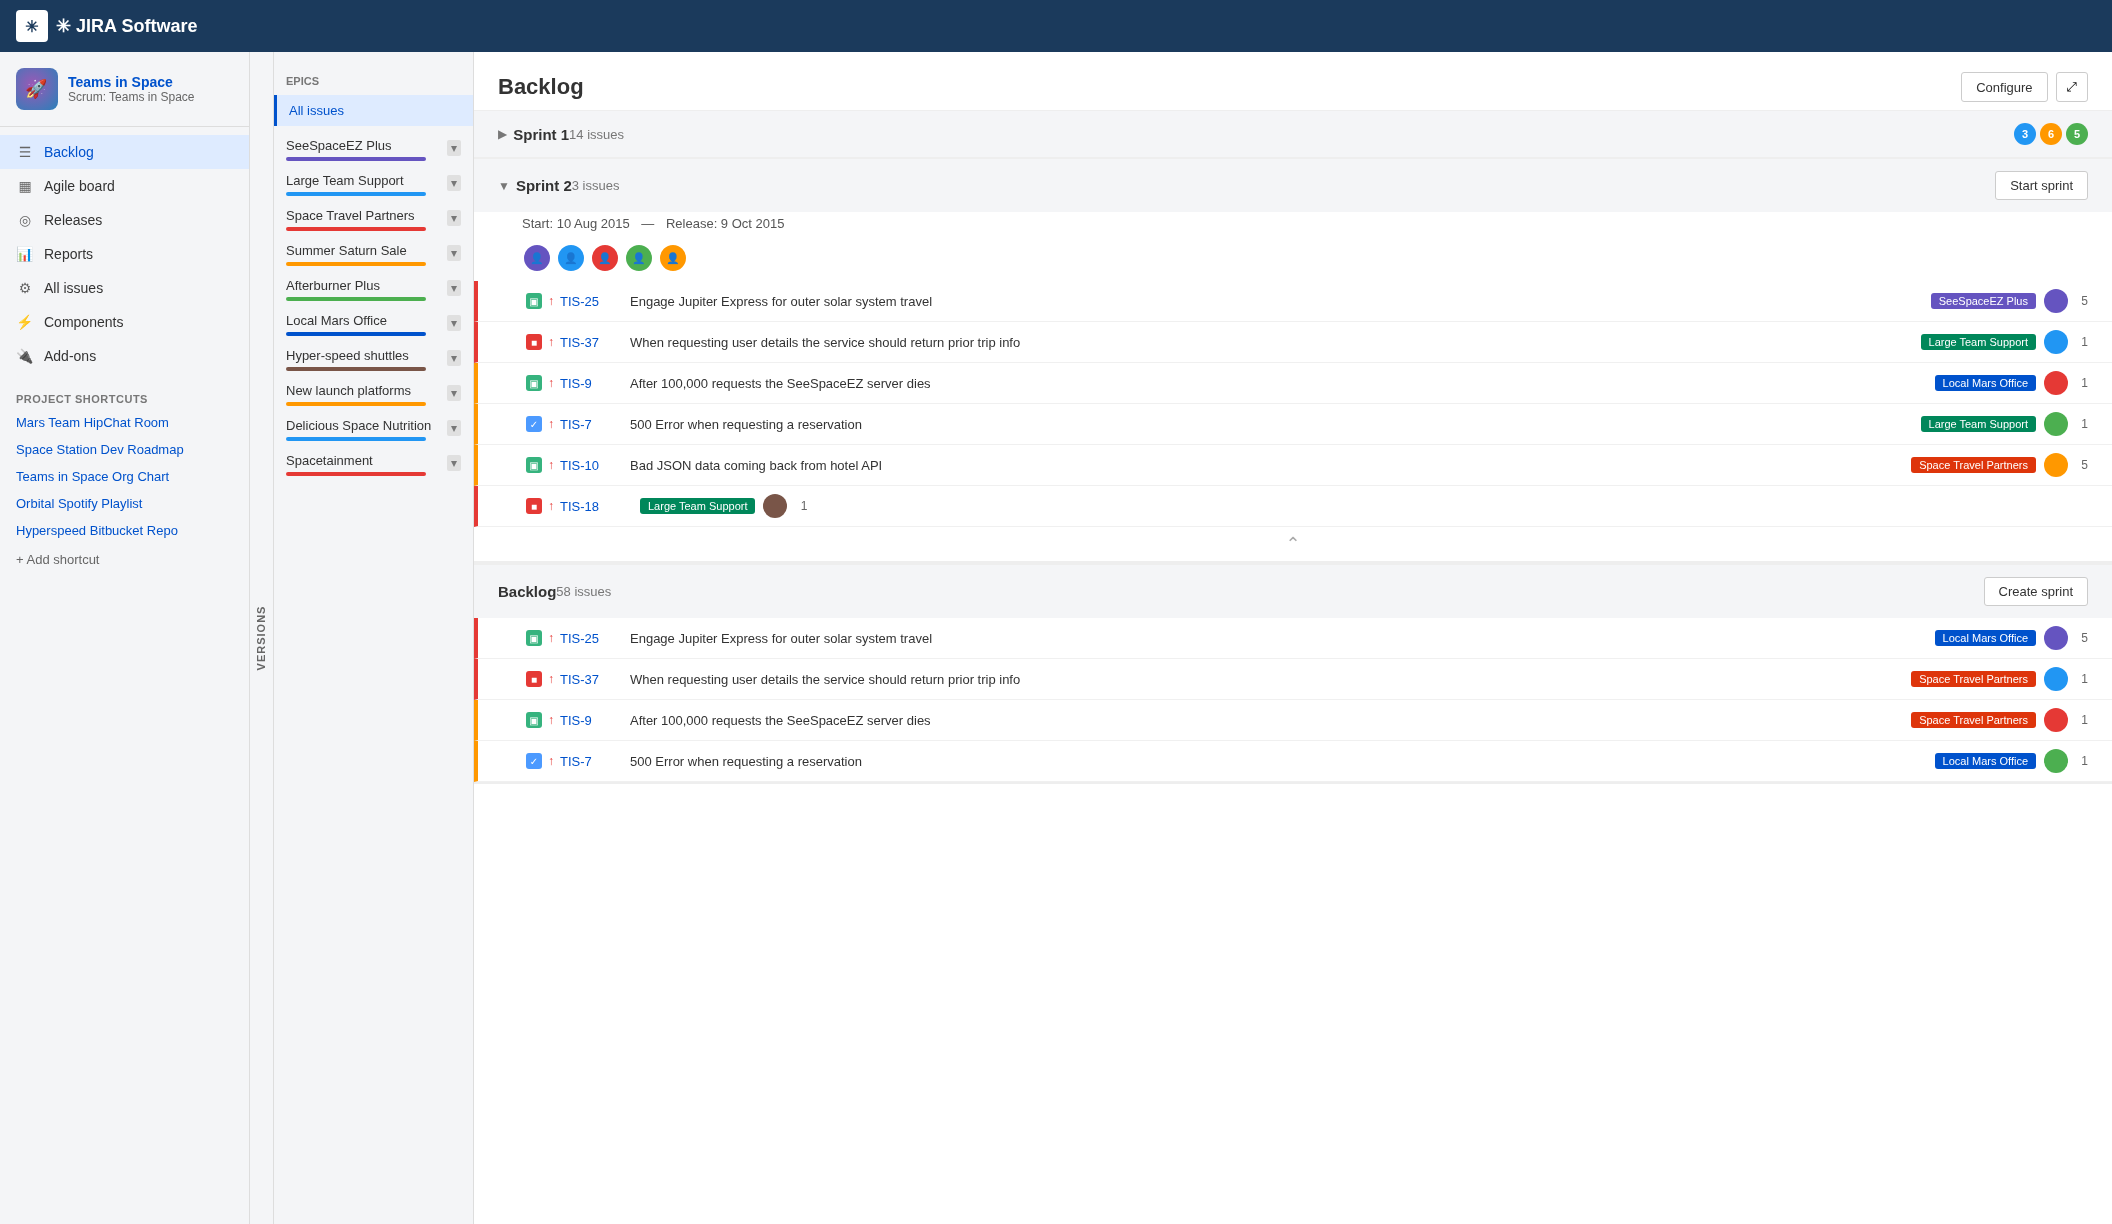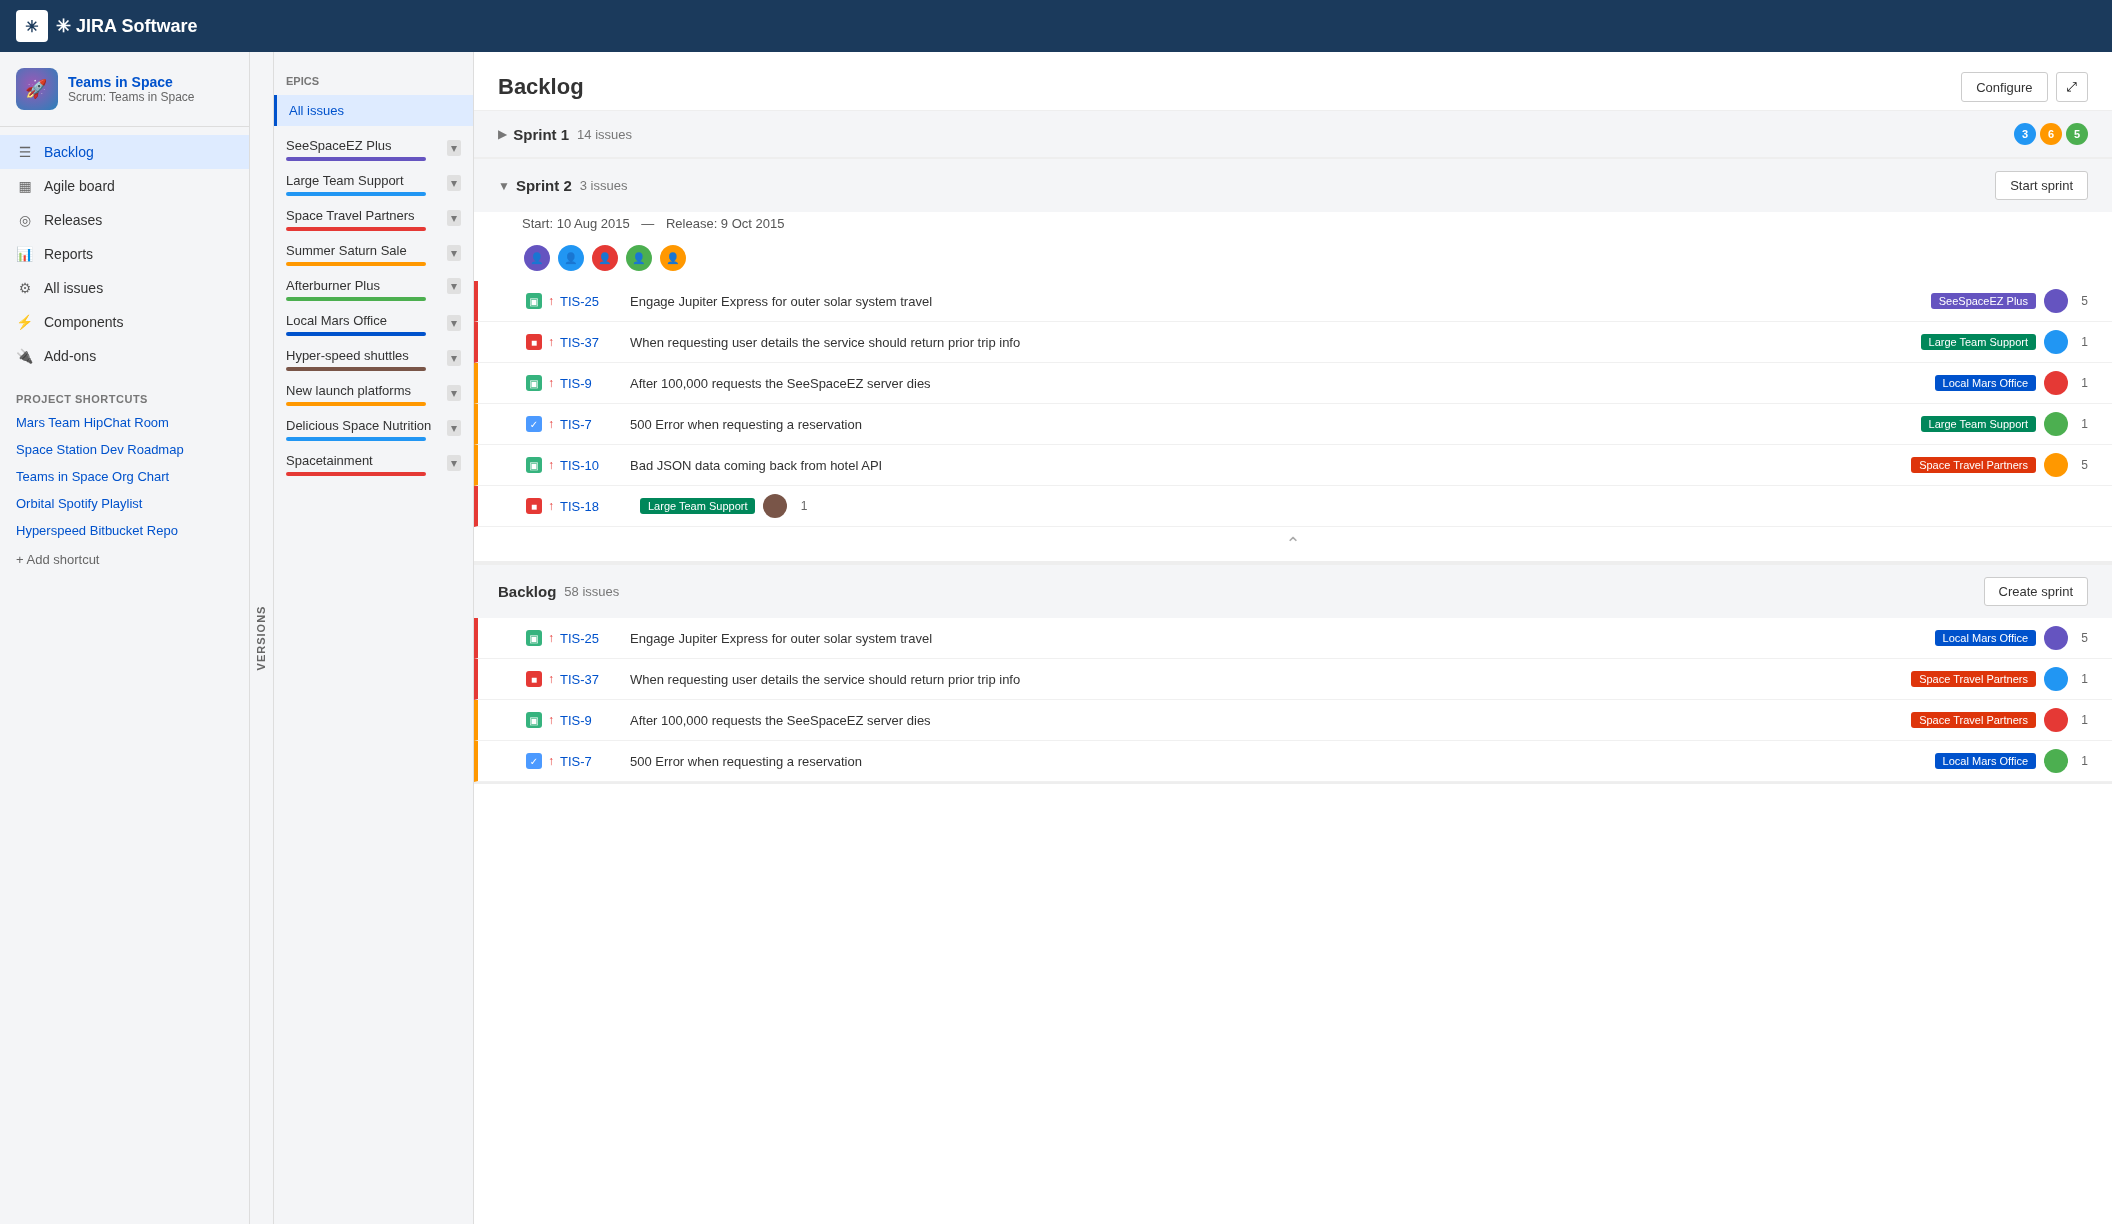--- a/index.html
+++ b/index.html
@@ -235,21 +235,21 @@
       border-bottom: 2px solid #eee;
     }
     .sprint-header {
       display: flex;
       align-items: center;
       padding: 12px 24px;
       cursor: pointer;
       background: #f4f5f7;
     }
     .sprint-toggle { margin-right: 8px; color: #777; font-size: 12px; }
-    .sprint-name { font-weight: bold; font-size: 15px; color: #333; margin-right: 8px; }
+    .sprint-name { font-weight: bold; font-size: 15px; color: #333; margin-right: 0; }
     .sprint-count { color: #777; font-size: 13px; }
     .sprint-actions { margin-left: auto; display: flex; align-items: center; gap: 10px; }
 
     .btn-start-sprint, .btn-create-sprint {
       background: white;
       border: 1px solid #ccc;
       padding: 6px 14px;
       border-radius: 3px;
       cursor: pointer;
       font-size: 13px;
@@ -473,21 +473,21 @@
         <div class="epic-bar" style="background:#e53935;"></div>
       </div>
       <div class="epic-item">
         <div style="display:flex;align-items:center;justify-content:space-between;">
           <span class="epic-name">Summer Saturn Sale</span>
           <span class="epic-dropdown">▾</span>
         </div>
         <div class="epic-bar" style="background:#ff9800;"></div>
       </div>
       <div class="epic-item">
-        <div style="display:flex;align-items:flex-start;justify-content:space-between;">
+        <div style="display:flex;align-items:center;justify-content:space-between;">
           <span class="epic-name">Afterburner Plus</span>
           <span class="epic-dropdown">▾</span>
         </div>
         <div class="epic-bar" style="background:#4caf50;"></div>
       </div>
       <div class="epic-item">
         <div style="display:flex;align-items:center;justify-content:space-between;">
           <span class="epic-name">Local Mars Office</span>
           <span class="epic-dropdown">▾</span>
         </div>

